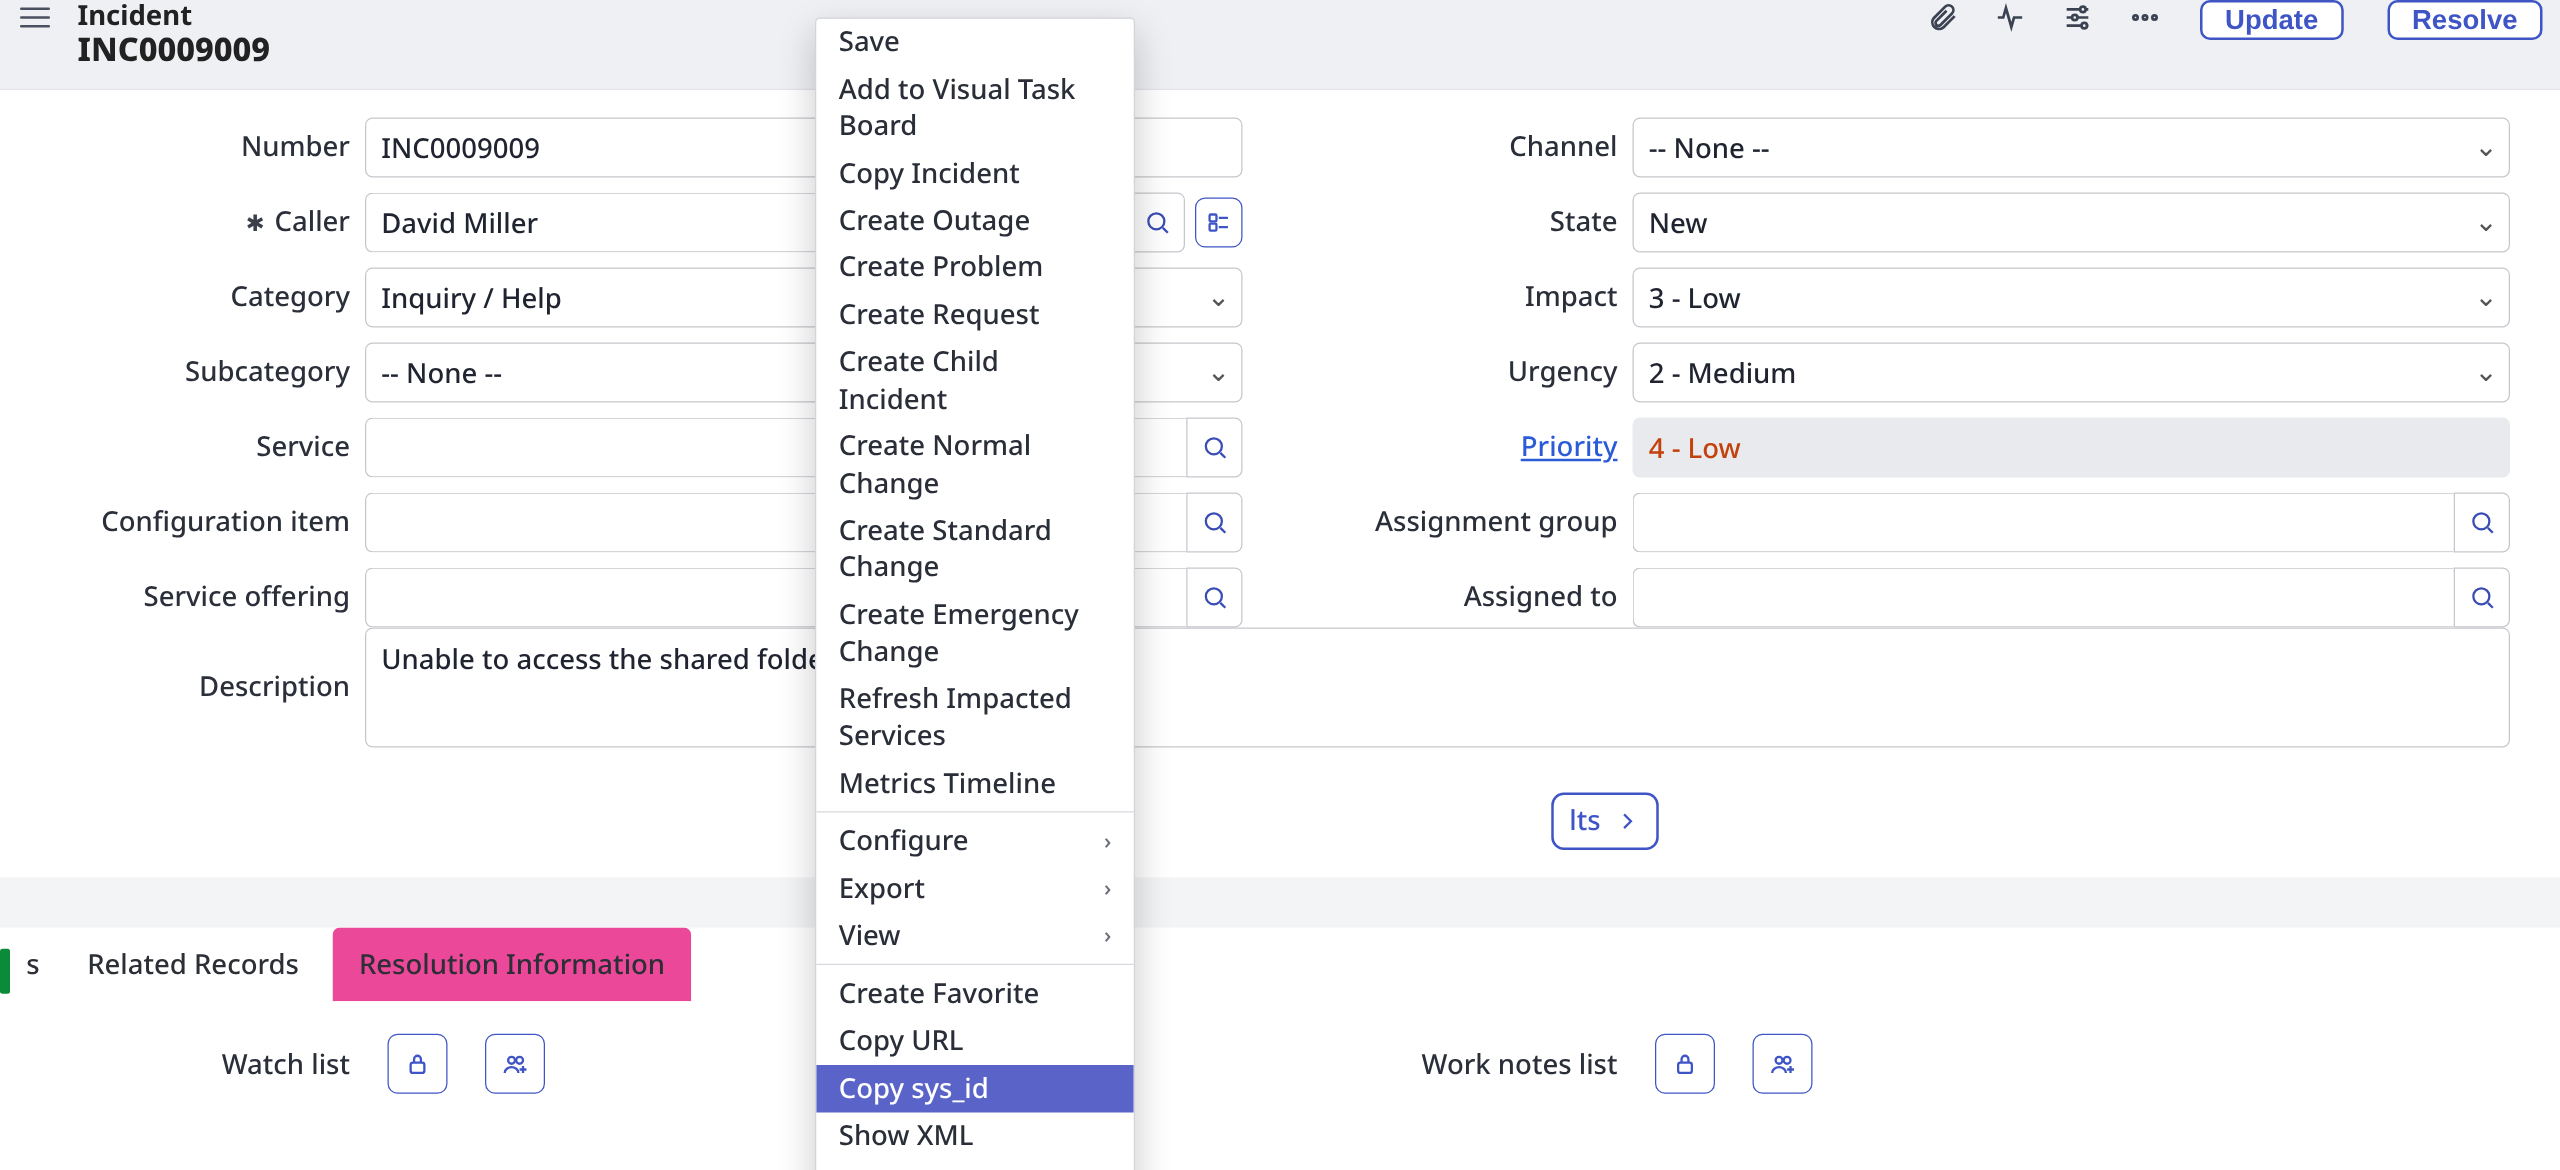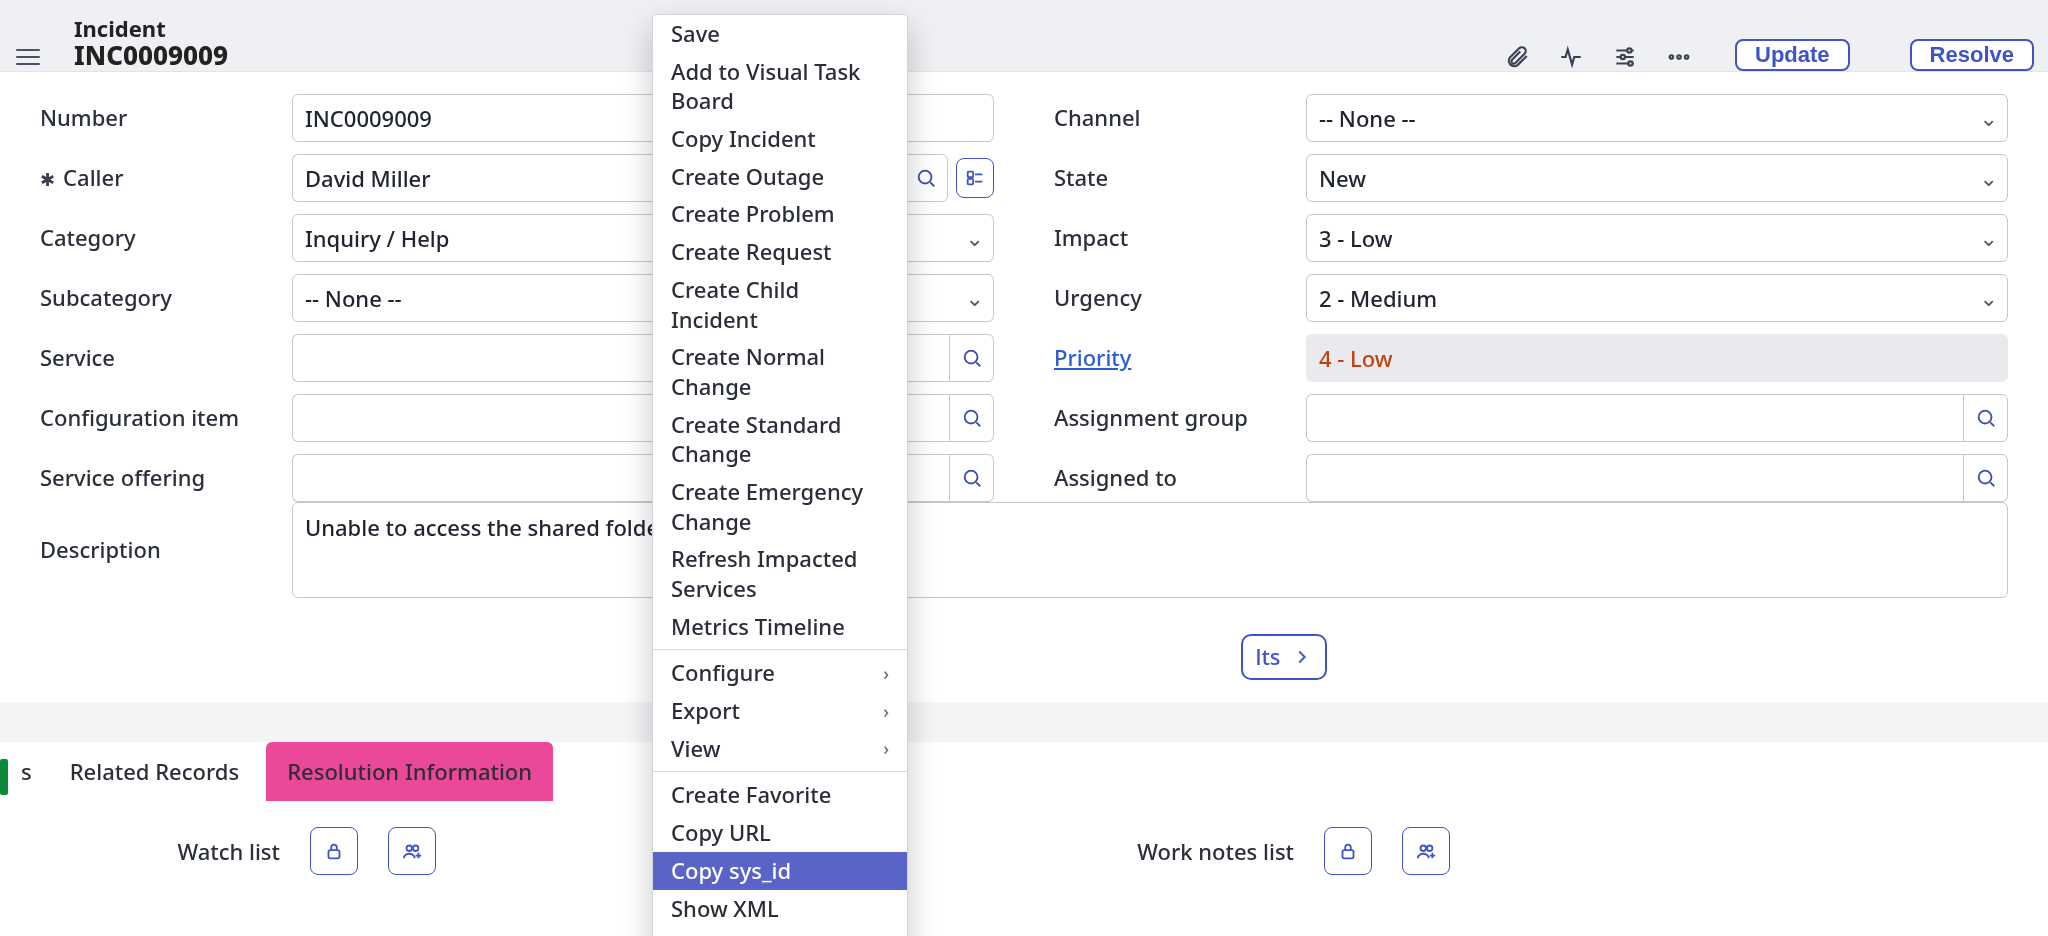--- a/index.html
+++ b/index.html
@@ -13,38 +13,38 @@
     --readonly-bg:#e9eaed;
     --link:#2b5bd7;
     --menu-hover:#5963c8;
     --shadow:0 12px 30px rgba(0,0,0,.22);
   }
   *{box-sizing:border-box}
   html,body{margin:0;padding:0}
   body{font:500 22px/1.35 "Segoe UI",system-ui,-apple-system,sans-serif;color:var(--text);background:#fff;width:2048px;height:936px;overflow:hidden;position:relative}
 
   
-  .header{display:flex;align-items:flex-end;gap:32px;height:72px;padding:0 14px;background:var(--header-bg);border-bottom:1px solid #e2e4e8}
+  .header{display:flex;align-items:flex-start;gap:20px;height:72px;padding:0 14px;background:var(--header-bg);border-bottom:1px solid #e2e4e8}
   .hamburger{width:28px;height:28px;display:flex;flex-direction:column;justify-content:center;gap:5px;padding:2px;cursor:pointer}
   .hamburger span{height:2px;background:#4a5060;border-radius:2px}
   .title-wrap{display:flex;flex-direction:column;line-height:1.15}
   .title-top{font-weight:700;font-size:22px;color:#222}
   .title-sub{font-weight:800;font-size:26px;color:#222}
   .header-spacer{flex:1}
   .header-icons{display:flex;align-items:center;gap:26px;margin-right:10px}
   .hicon{width:28px;height:28px;display:flex;align-items:center;justify-content:center;color:#3b4252;cursor:pointer}
   .hicon svg{width:26px;height:26px;stroke:#3b4252;fill:none;stroke-width:2}
   .btn{height:32px;padding:0 18px;border:2px solid var(--accent);border-radius:8px;background:#fff;color:var(--accent);font-weight:700;font-size:22px;cursor:pointer}
-  .btn+.btn{margin-left:28px}
+  .btn+.btn{margin-left:15px}
 
   
   .form{position:relative;display:grid;grid-template-columns:1fr 1fr;gap:0 60px;padding:22px 40px 0 40px}
   .col{display:flex;flex-direction:column;gap:12px}
   .row{display:flex;align-items:center;gap:12px}
-  .label{width:240px;min-width:240px;text-align:left;color:var(--label);font-size:22px}
+  .label{width:240px;min-width:240px;text-align:right;color:var(--label);font-size:22px}
   .label.req::before{content:"✱";font-size:18px;margin-right:8px;color:#3b3f4a}
   .label.link{color:var(--link);text-decoration:underline;cursor:pointer}
   .field{flex:1;display:flex;align-items:center}
   .input, .select, .textarea{width:100%;height:48px;border:1px solid var(--border);border-radius:6px;background:#fff;padding:0 12px;font:inherit;color:var(--text)}
   .select{appearance:none;background-image:none}
   .select-wrap{position:relative;width:100%}
   .select-caret{position:absolute;right:10px;top:50%;transform:translateY(-50%);pointer-events:none;color:#555}
   .lookup{display:flex;width:100%}
   .lookup .input{border-top-right-radius:0;border-bottom-right-radius:0;border-right:none}
   .lookup .search{width:48px;height:48px;border:1px solid var(--border);border-left:1px solid var(--border);border-radius:0 6px 6px 0;display:flex;align-items:center;justify-content:center;background:#fff;cursor:pointer}

